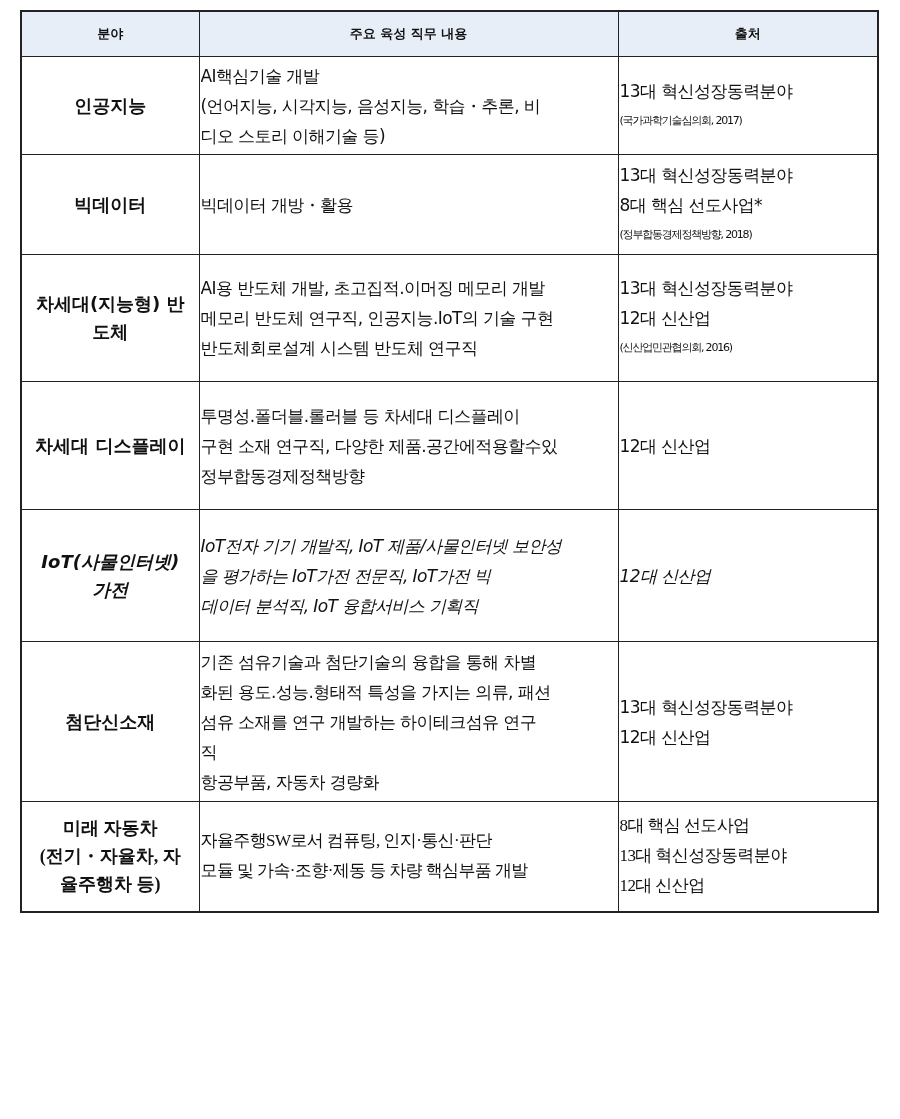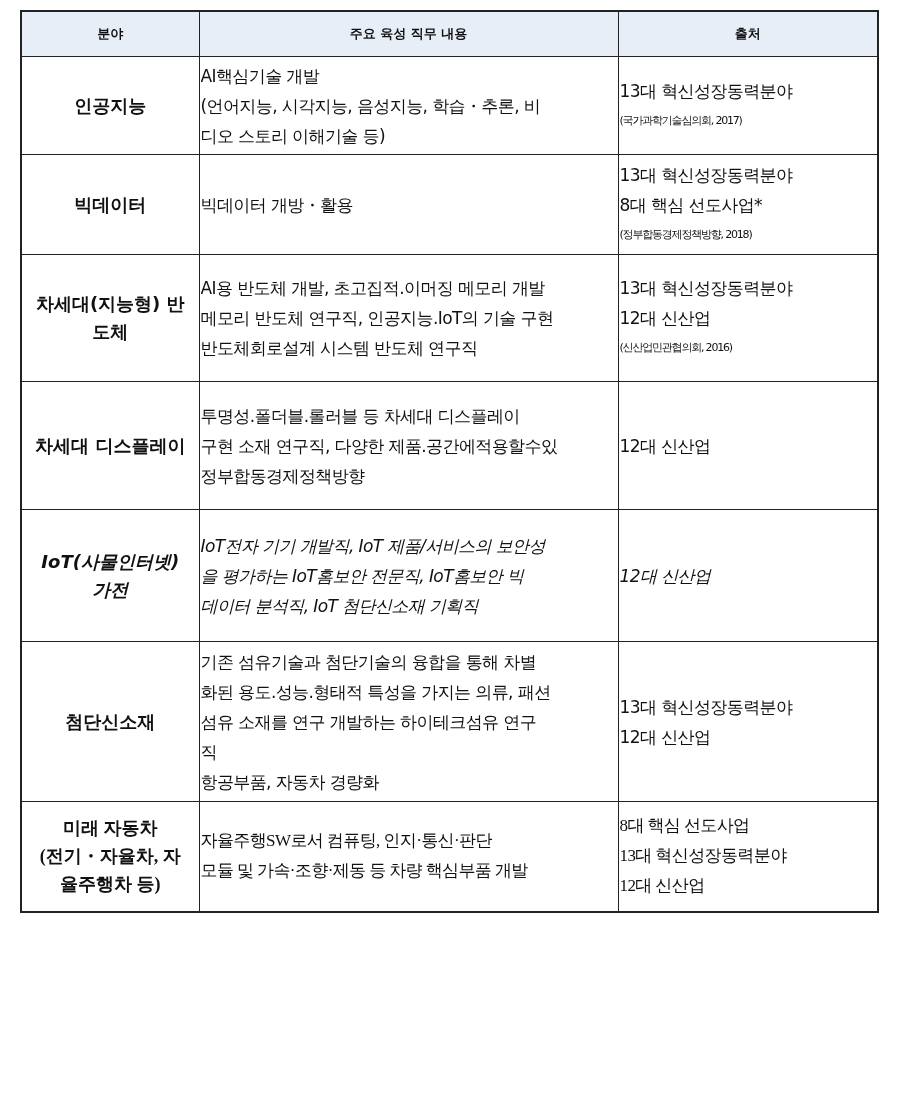--- a/index.html
+++ b/index.html
@@ -93,23 +93,23 @@
         <td class="source">
           <span class="ln">12대 신산업</span>
         </td>
       </tr>
       <tr style="height: 132px; font-style: italic;">
         <td class="field">
           <span class="ln">IoT(사물인터넷)</span>
           <span class="ln">가전</span>
         </td>
         <td class="content">
-          <span class="ln">IoT전자 기기 개발직, IoT 제품/서비스의 보안성</span>
-          <span class="ln">을 평가하는 IoT홈보안 전문직, IoT홈보안 빅</span>
-          <span class="ln">데이터 분석직, IoT 첨단신소재 기획직</span>
+          <span class="ln">IoT전자 기기 개발직, IoT 제품/사물인터넷 보안성</span>
+          <span class="ln">을 평가하는 IoT가전 전문직, IoT가전 빅</span>
+          <span class="ln">데이터 분석직, IoT 융합서비스 기획직</span>
         </td>
         <td class="source">
           <span class="ln">12대 신산업</span>
         </td>
       </tr>
       <tr style="height: 160px;">
         <td class="field">
           <span class="ln">첨단신소재</span>
         </td>
         <td class="content">

